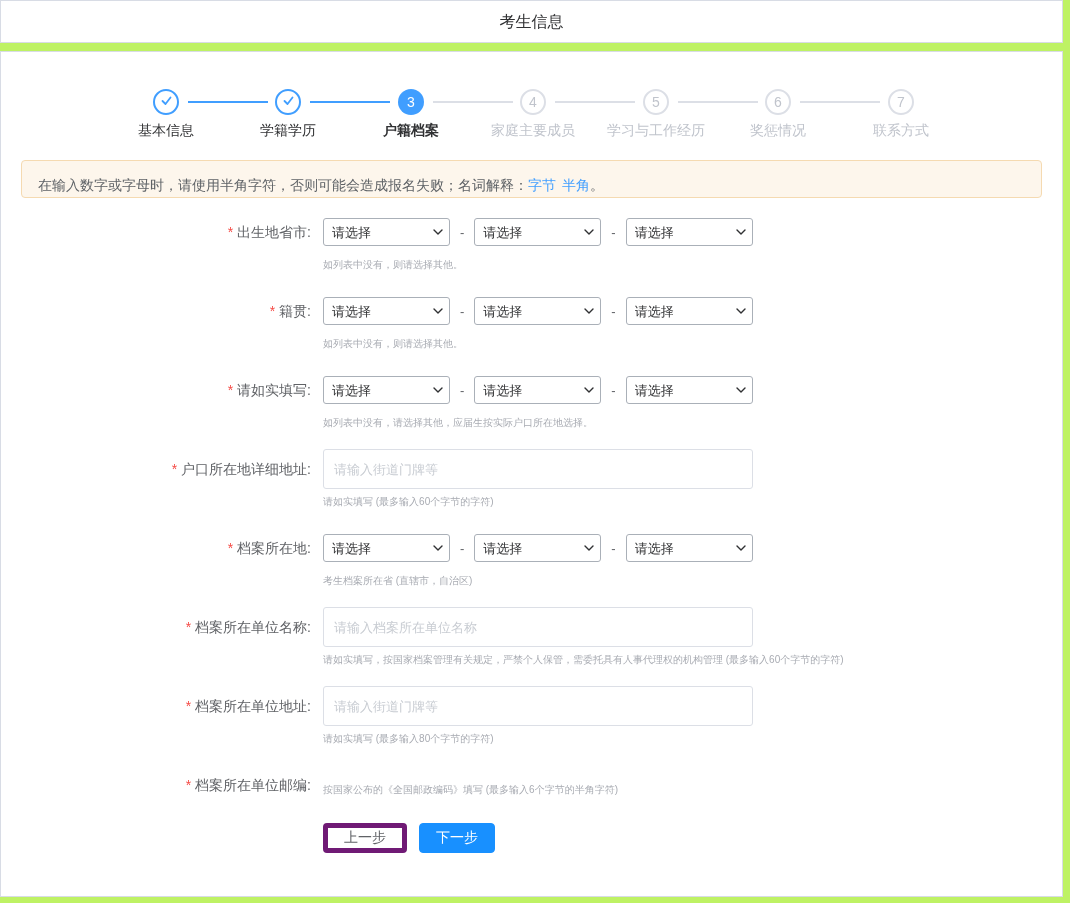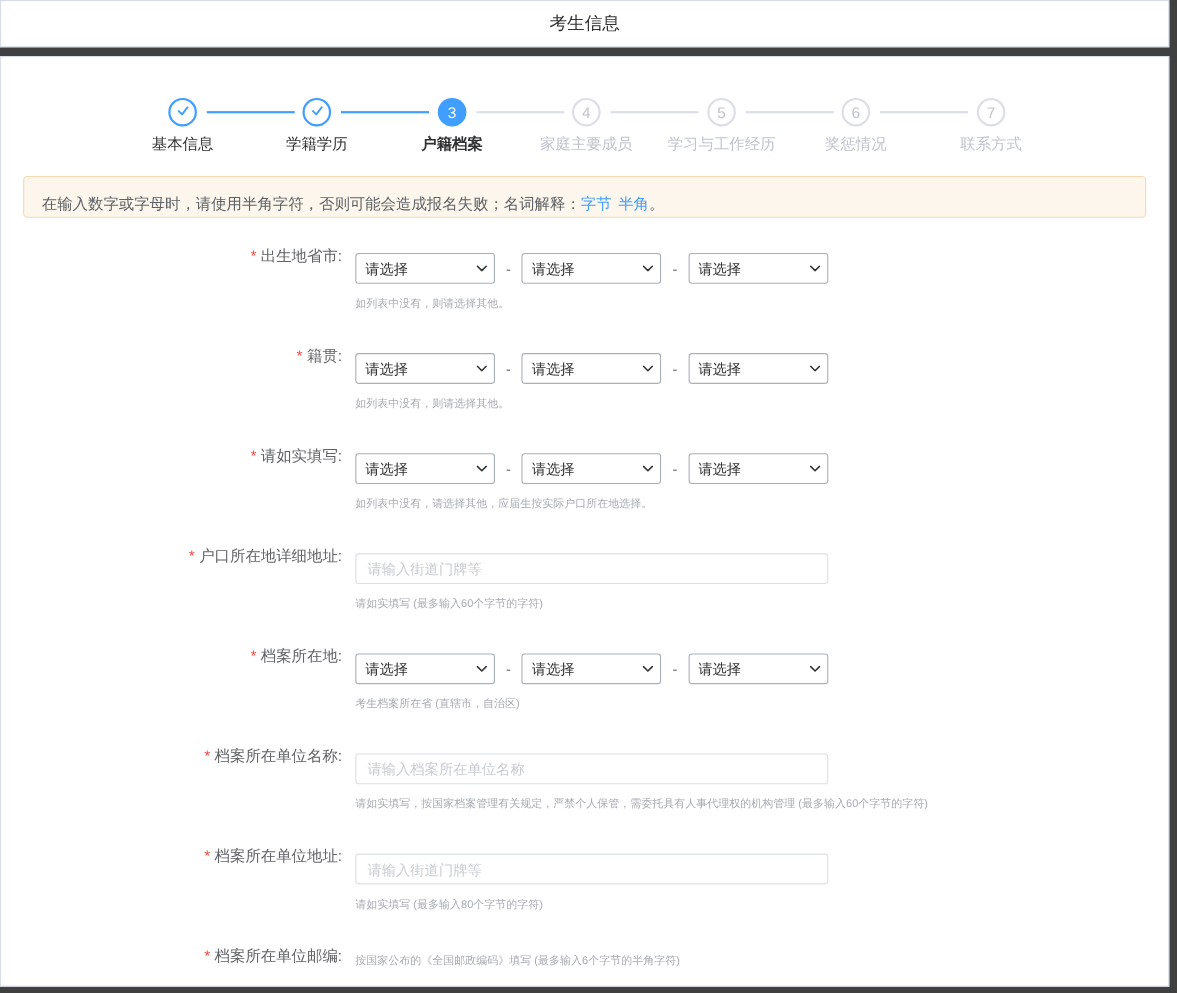--- a/index.html
+++ b/index.html
@@ -1,17 +1,17 @@
 <!DOCTYPE html>
 <html><head>
 <meta charset="utf-8">
 <style>
   * { margin:0; padding:0; box-sizing:border-box; }
   html,body { background:#f0f2f5; font-family:"Liberation Sans","DejaVu Sans",sans-serif; }
-  .canvas { position:relative; width:1070px; height:903px; background:#404040; overflow:hidden; }
+  .canvas { position:relative; width:1070px; height:903px; background:#bef264; overflow:hidden; }
 
   
   .header-box { position:absolute; left:0; top:0; width:1063px; height:43px;
     background:#fff; border:1px solid #d8dce5; }
   .page-title { text-align:center; line-height:41px; font-size:16px; color:#303133; }
 
   
   .main-box { position:absolute; left:0; top:51px; width:1063px; height:846px;
     background:#fff; border:1px solid #d8dce5; }
 
@@ -43,28 +43,28 @@
   .notice a { color:#409eff; text-decoration:none; cursor:pointer; }
   .notice a + a { margin-left:6px; }
 
   
   .form { margin-top:20px; }
   .frow { display:flex; align-items:flex-start; margin-bottom:24px; }
   .flabel { width:310px; flex-shrink:0; text-align:right; font-size:14px;
     color:#606266; line-height:28px;padding-left:28px; }
   .req { color:#f54a45; margin-right:4px; font-size:14px; }
   .fbody { margin-left:12px; }
-  .fcontrols { display:flex; align-items:center; height:28px;margin-top:12px; }
+  .fcontrols { display:flex; align-items:center; height:28px; }
   .selwrap { position:relative; display:inline-block; }
   select.sel { width:127px; height:28px; border:1px solid #aab0b8; border-radius:3px;
     background:#fff; font-size:13px; color:#303133; padding:0 22px 0 8px;
     appearance:none; -webkit-appearance:none; cursor:pointer; }
   .chev { position:absolute; right:7px; top:50%; transform:translateY(-50%); pointer-events:none; display:flex; }
   .sep { margin:0 10px; color:#606266; font-size:13px; }
-  input.txt { width:430px; height:28px; border:1px solid #dcdfe6; border-radius:3px;
+  input.txt { width:430px; height:40px; border:1px solid #dcdfe6; border-radius:3px;
     padding:12px 10px; font-size:13px; color:#303133; background:#fff; }
   input.txt::placeholder { color:#c8ccd2; }
   .fhint { margin-top:10px; font-size:10px; color:#a8abb2; line-height:17px; white-space:nowrap; }
 
   
   .btn-row { padding-left:322px; display:flex; gap:12px; }
   .btn { height:30px; padding:0 16px; border-radius:4px; font-size:14px; cursor:pointer;
     font-family:inherit; }
   .btn-prev { background:#fff; border:5px solid #701a75; color:#606266; }
   .btn-next { background:#1890ff; border:1px solid #1890ff; color:#fff; }

